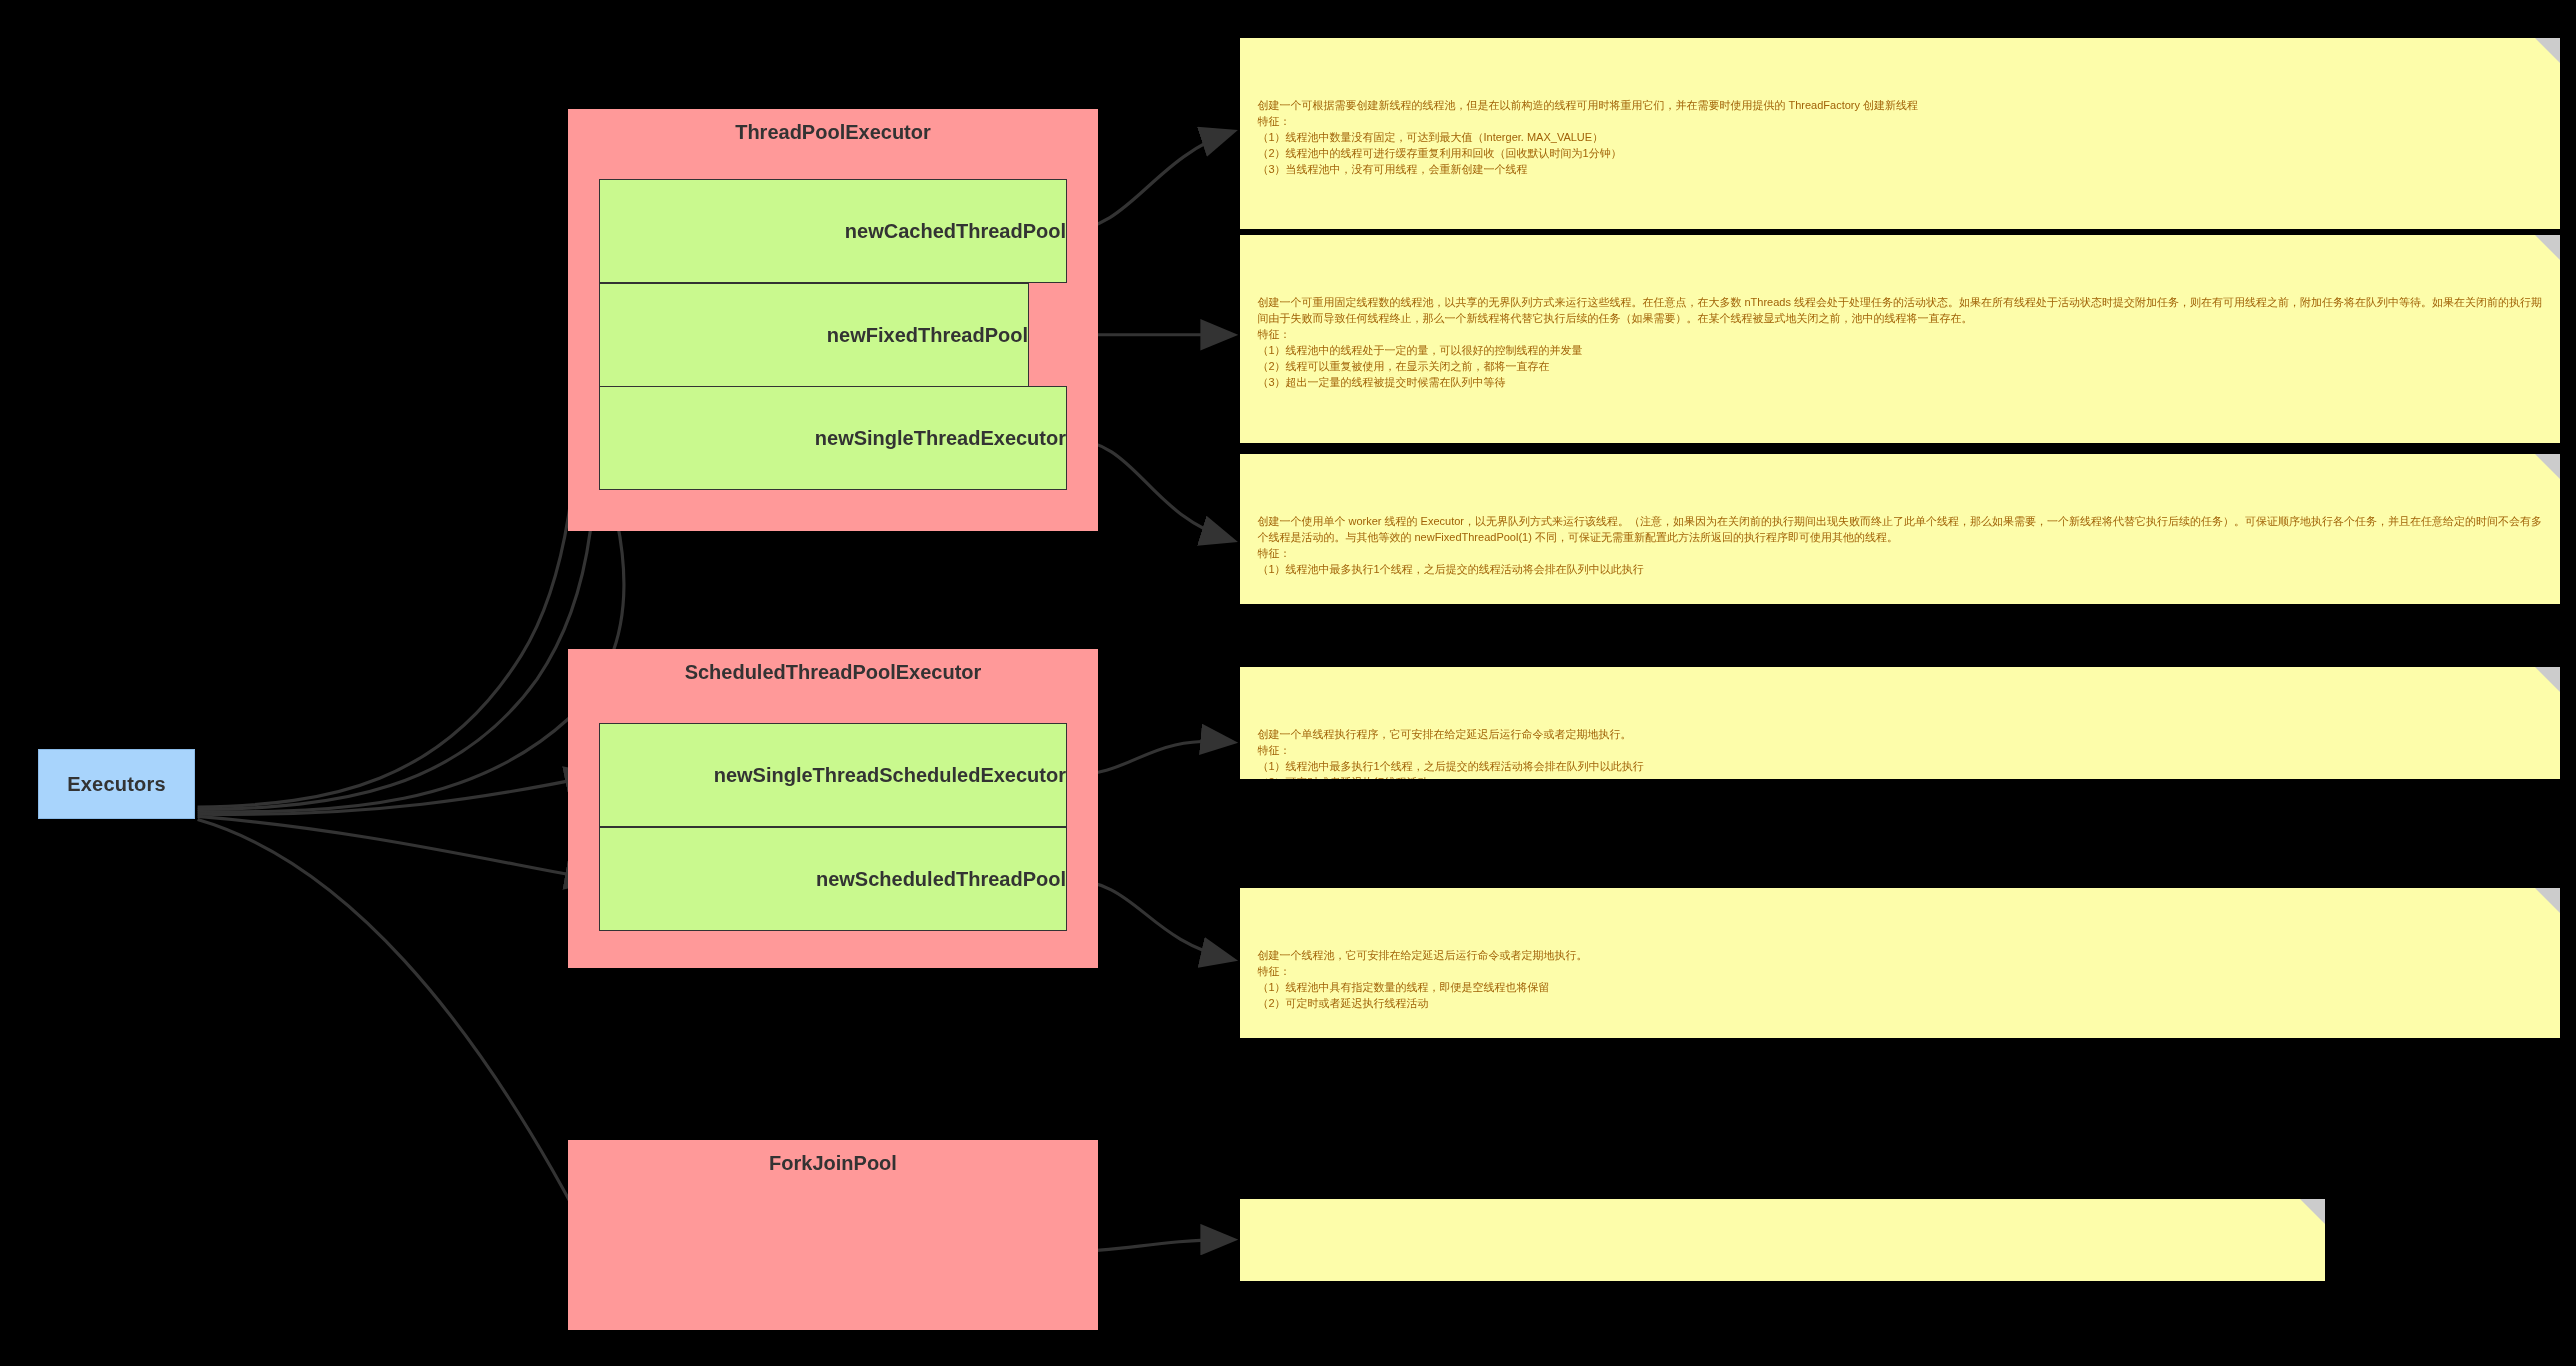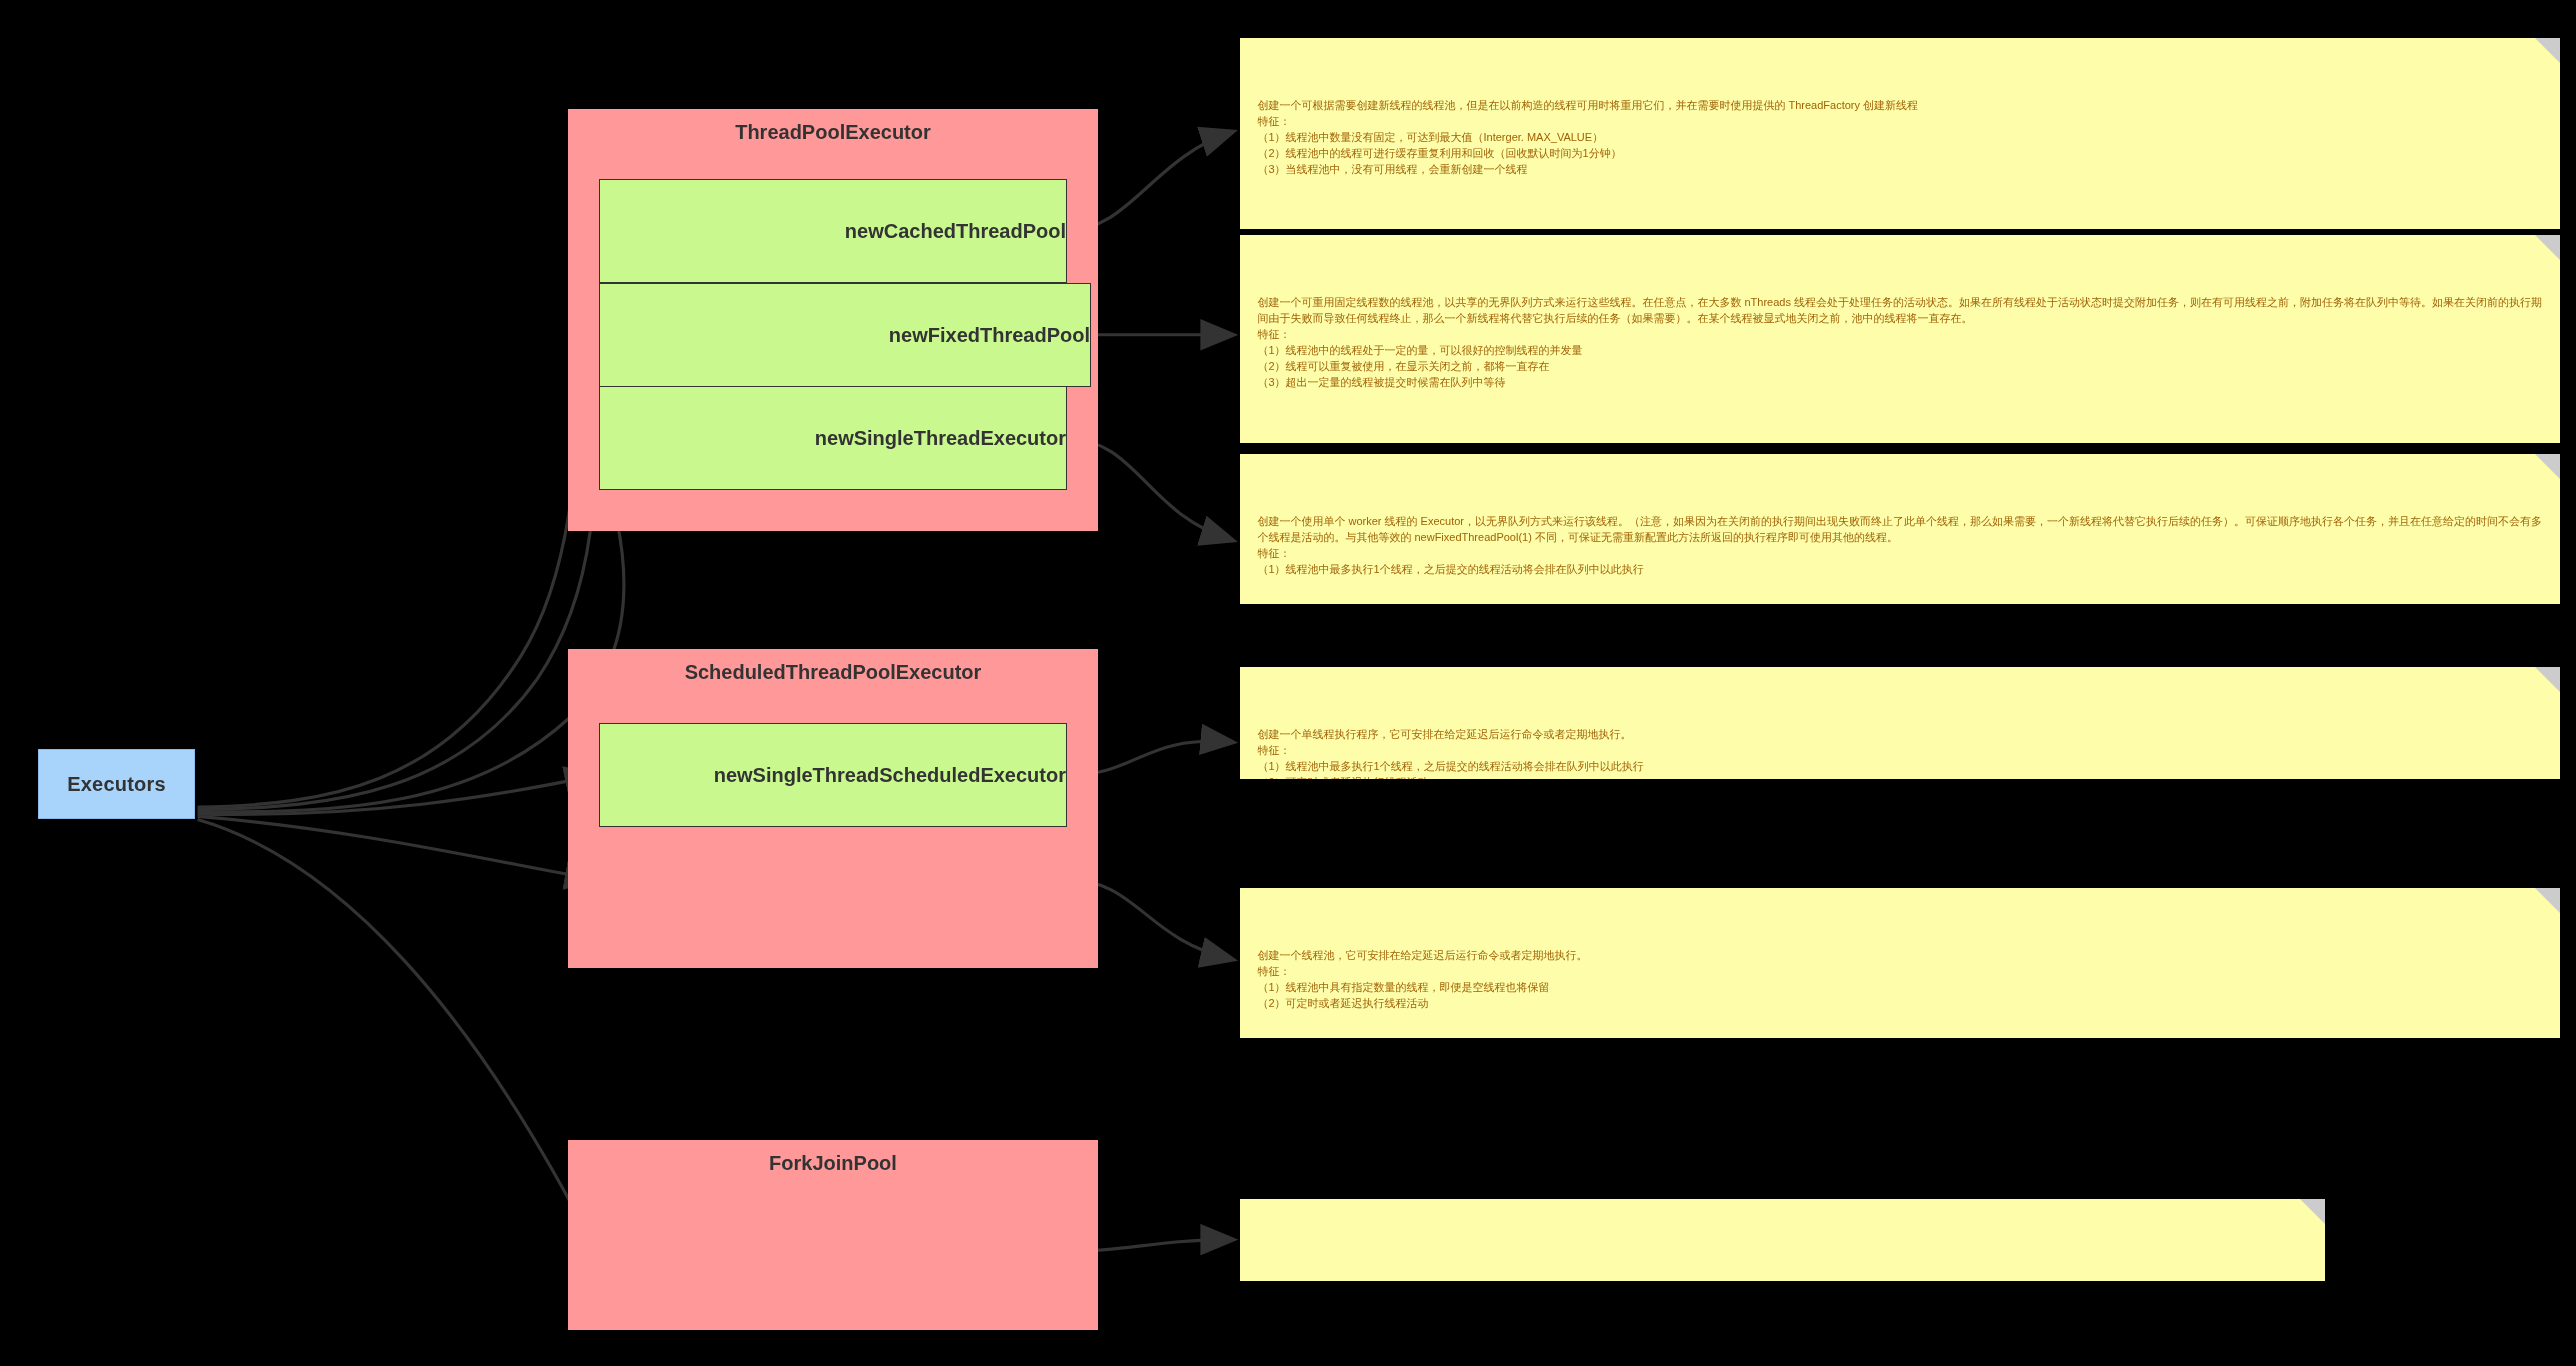--- a/index.html
+++ b/index.html
@@ -126,32 +126,35 @@
   <div class="root-node" style="left:38px; top:749px; width:155px; height:68px;">
     <span>Executors</span>
   </div>
 
   <div class="cluster" style="left:568px; top:109px; width:530px; height:422px;">
     <div class="cluster-title">ThreadPoolExecutor</div>
   </div>
   <div class="leaf" style="left:599px; top:179px; width:468px; height:104px;">
     <span>newCachedThreadPool</span>
   </div>
-  <div class="leaf" style="left:599px; top:283px; width:492px; height:104px;">
+  <div class="leaf" style="left:599px; top:283px; width:430px; height:104px;">
     <span>newFixedThreadPool</span>
   </div>
   <div class="leaf" style="left:599px; top:386px; width:468px; height:104px;">
     <span>newSingleThreadExecutor</span>
   </div>
 
   <div class="cluster" style="left:568px; top:649px; width:530px; height:319px;">
     <div class="cluster-title">ScheduledThreadPoolExecutor</div>
   </div>
   <div class="leaf" style="left:599px; top:723px; width:468px; height:104px;">
     <span>newSingleThreadScheduledExecutor</span>
+  </div>
+  <div class="leaf" style="left:599px; top:827px; width:468px; height:104px;">
+    <span>newScheduledThreadPool</span>
   </div>
 
   <div class="cluster" style="left:568px; top:1140px; width:530px; height:190px;">
     <div class="cluster-title">ForkJoinPool</div>
   </div>
 
   <div class="note" style="left:1240px; top:38px; width:1320px; height:191px;">
     <span class="note-fold"></span>
     <span class="note-text">创建一个可根据需要创建新线程的线程池，但是在以前构造的线程可用时将重用它们，并在需要时使用提供的 ThreadFactory 创建新线程
 特征：

